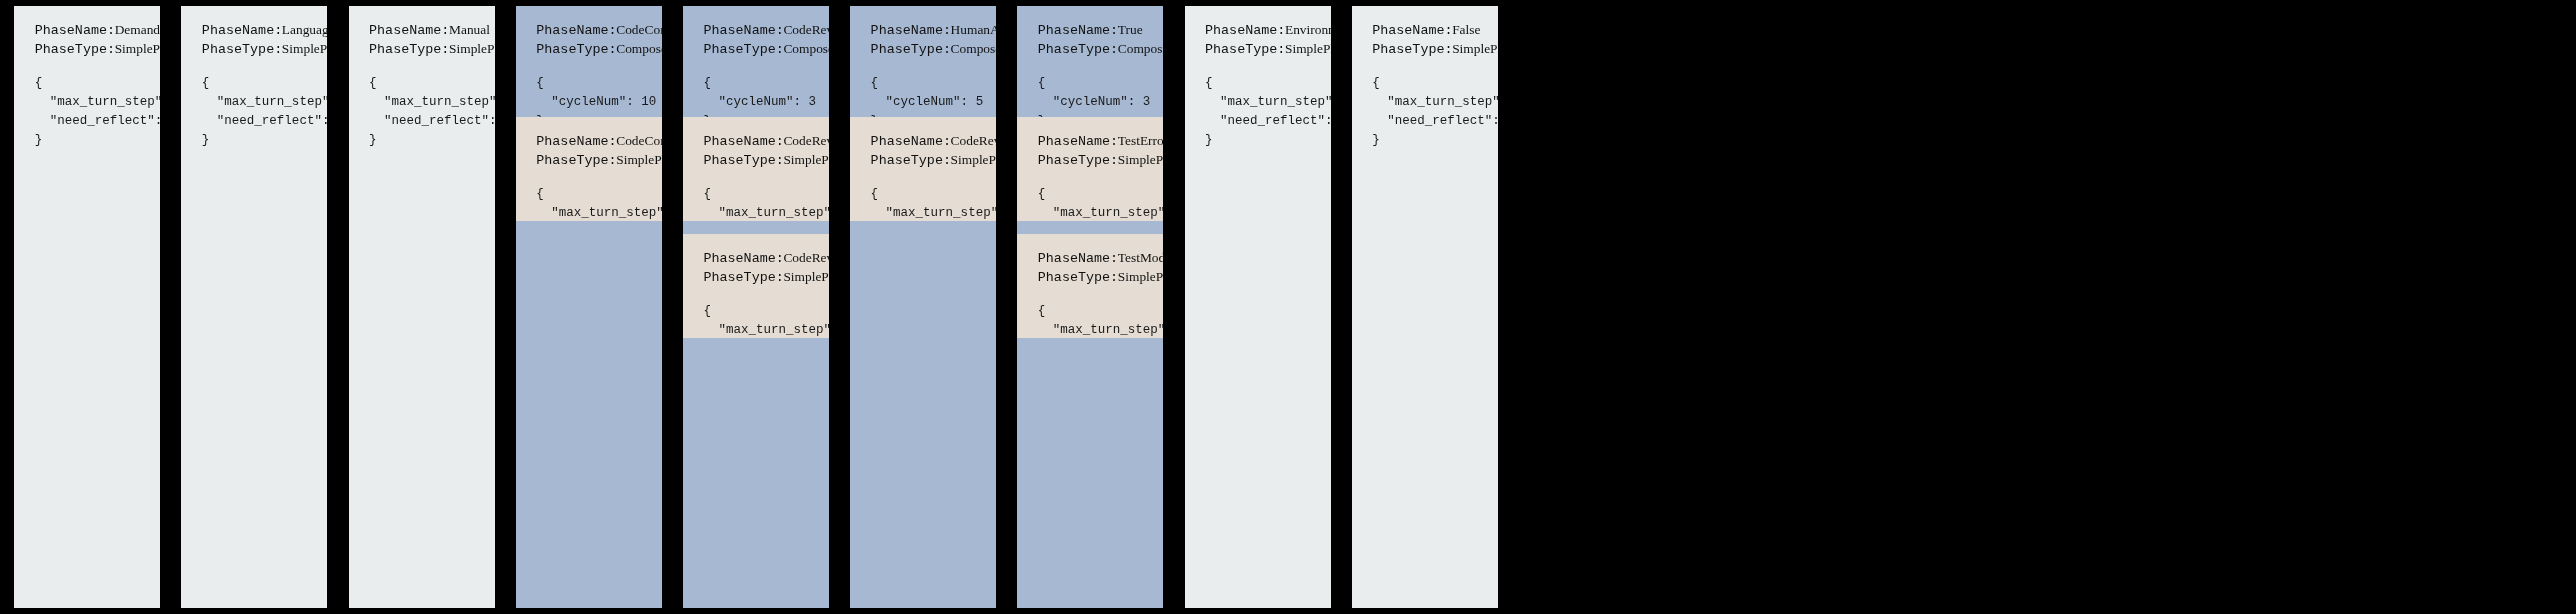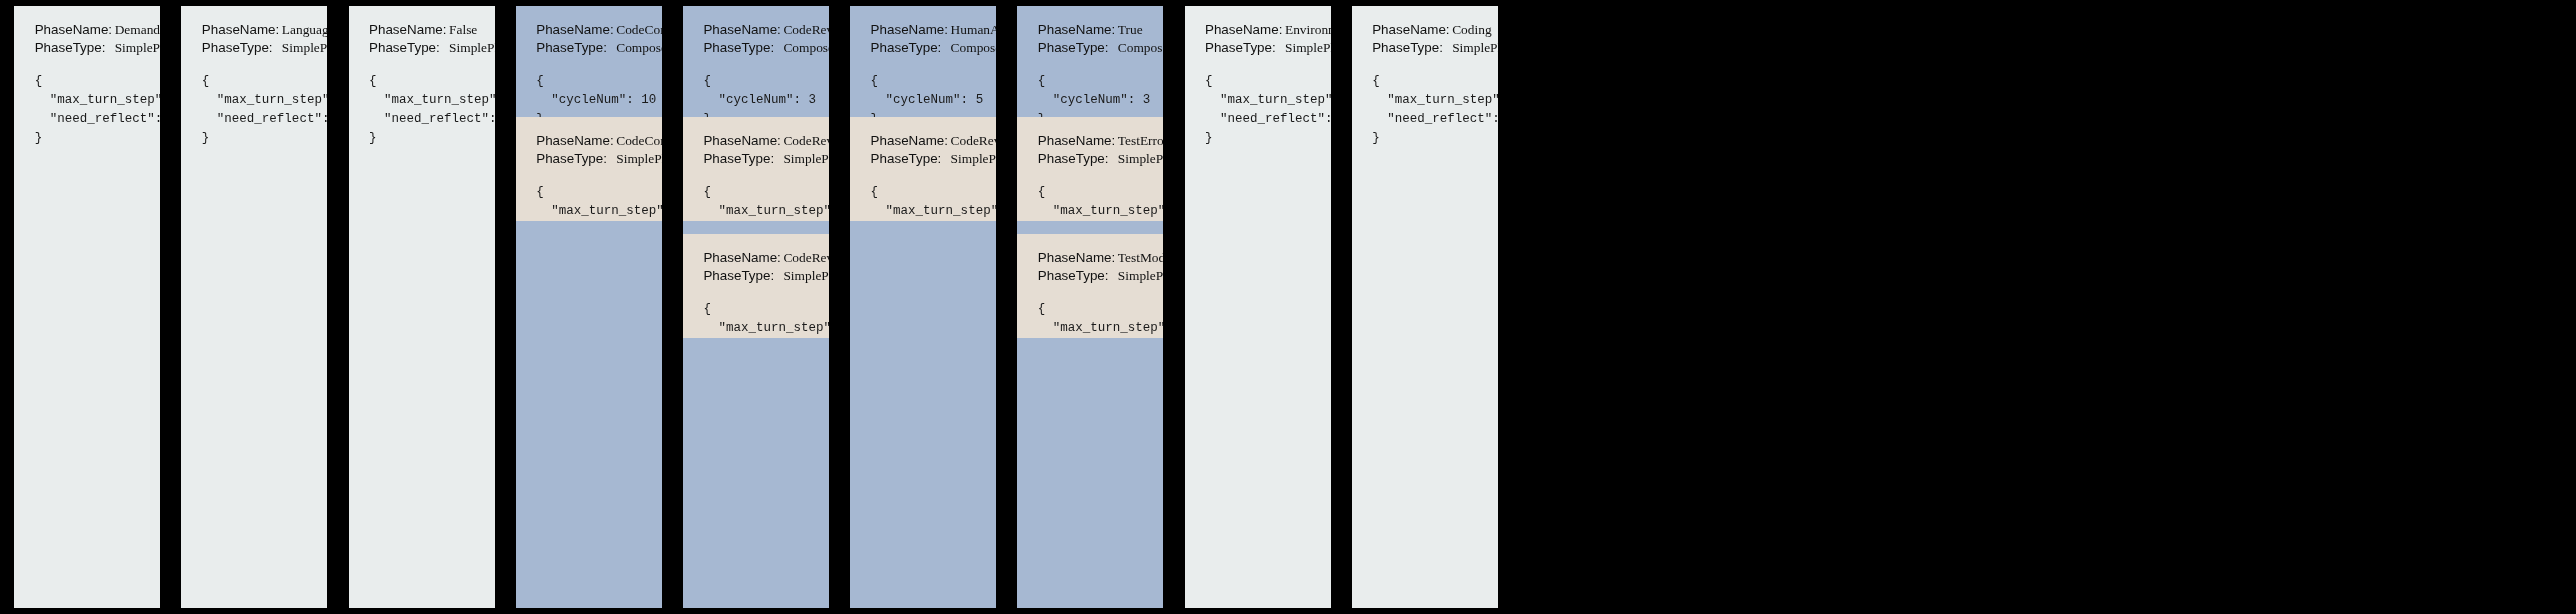--- a/index.html
+++ b/index.html
@@ -53,21 +53,21 @@
   .gap-blue { background: #a6b8d2; }
 
   
   .hdr-row {
     display: flex;
     align-items: baseline;
     line-height: 1.32;
     white-space: nowrap;
   }
   .hdr-key {
-    font-family: Liberation Sans, sans-serif;
+    font-family: Liberation Mono, monospace;
     font-size: 13.4px;
     color: #111111;
     width: 80px;
     flex: 0 0 80px;
   }
   .hdr-val {
     font-family: "Liberation Serif", serif;
     font-size: 13.4px;
     color: #111111;
   }
@@ -115,21 +115,21 @@
         <div class="json">{
   "max_turn_step": -1,
   "need_reflect": "True"
 }</div>
       </div>
     </div>
     <div class="card simple" style="width:158px">
       <div class="block plain" style="flex:1 1 auto">
         <div class="hdr-row">
           <span class="hdr-key">PhaseName:</span>
-          <span class="hdr-val">False</span>
+          <span class="hdr-val">Manual</span>
         </div>
         <div class="hdr-row">
           <span class="hdr-key">PhaseType:</span>
           <span class="hdr-val">SimplePhase</span>
         </div>
         <div class="json">{
   "max_turn_step": 1,
   "need_reflect": "False"
 }</div>
       </div>
@@ -297,21 +297,21 @@
         <div class="json">{
   "max_turn_step": 1,
   "need_reflect": "True"
 }</div>
       </div>
     </div>
     <div class="card simple" style="width:158px">
       <div class="block plain" style="flex:1 1 auto">
         <div class="hdr-row">
           <span class="hdr-key">PhaseName:</span>
-          <span class="hdr-val">Coding</span>
+          <span class="hdr-val">False</span>
         </div>
         <div class="hdr-row">
           <span class="hdr-key">PhaseType:</span>
           <span class="hdr-val">SimplePhase</span>
         </div>
         <div class="json">{
   "max_turn_step": 1,
   "need_reflect": "False"
 }</div>
       </div>

